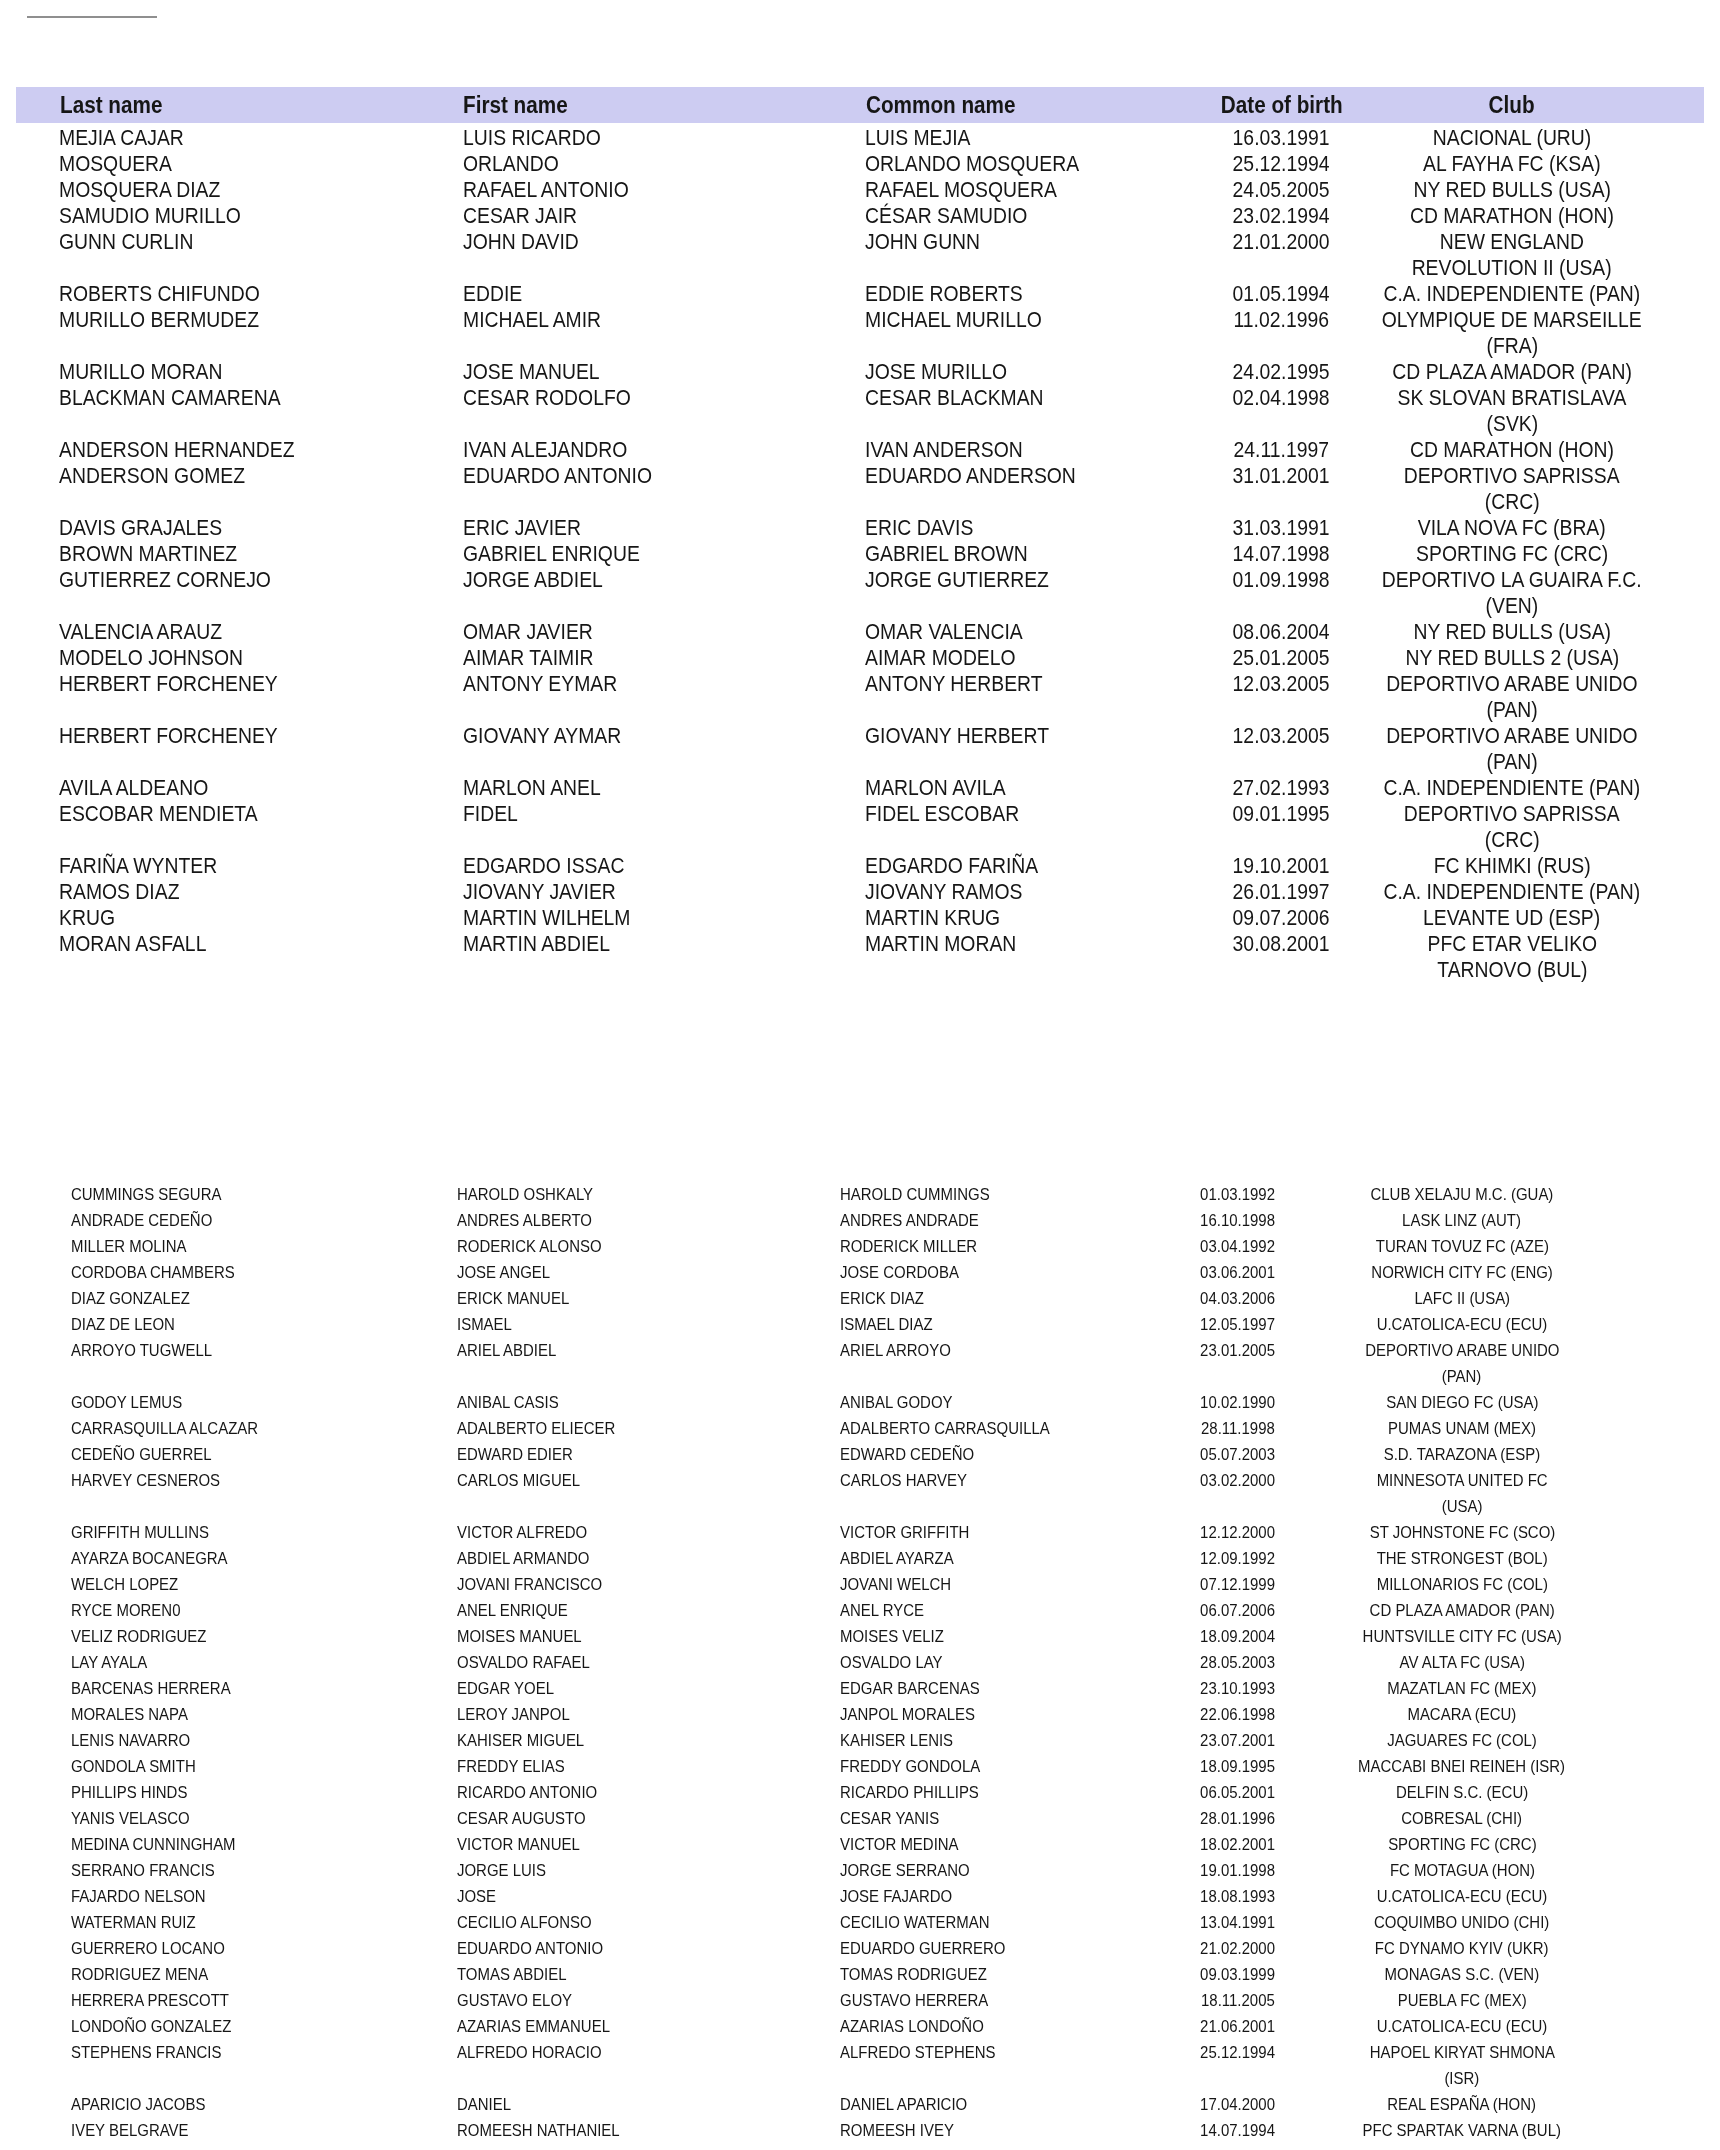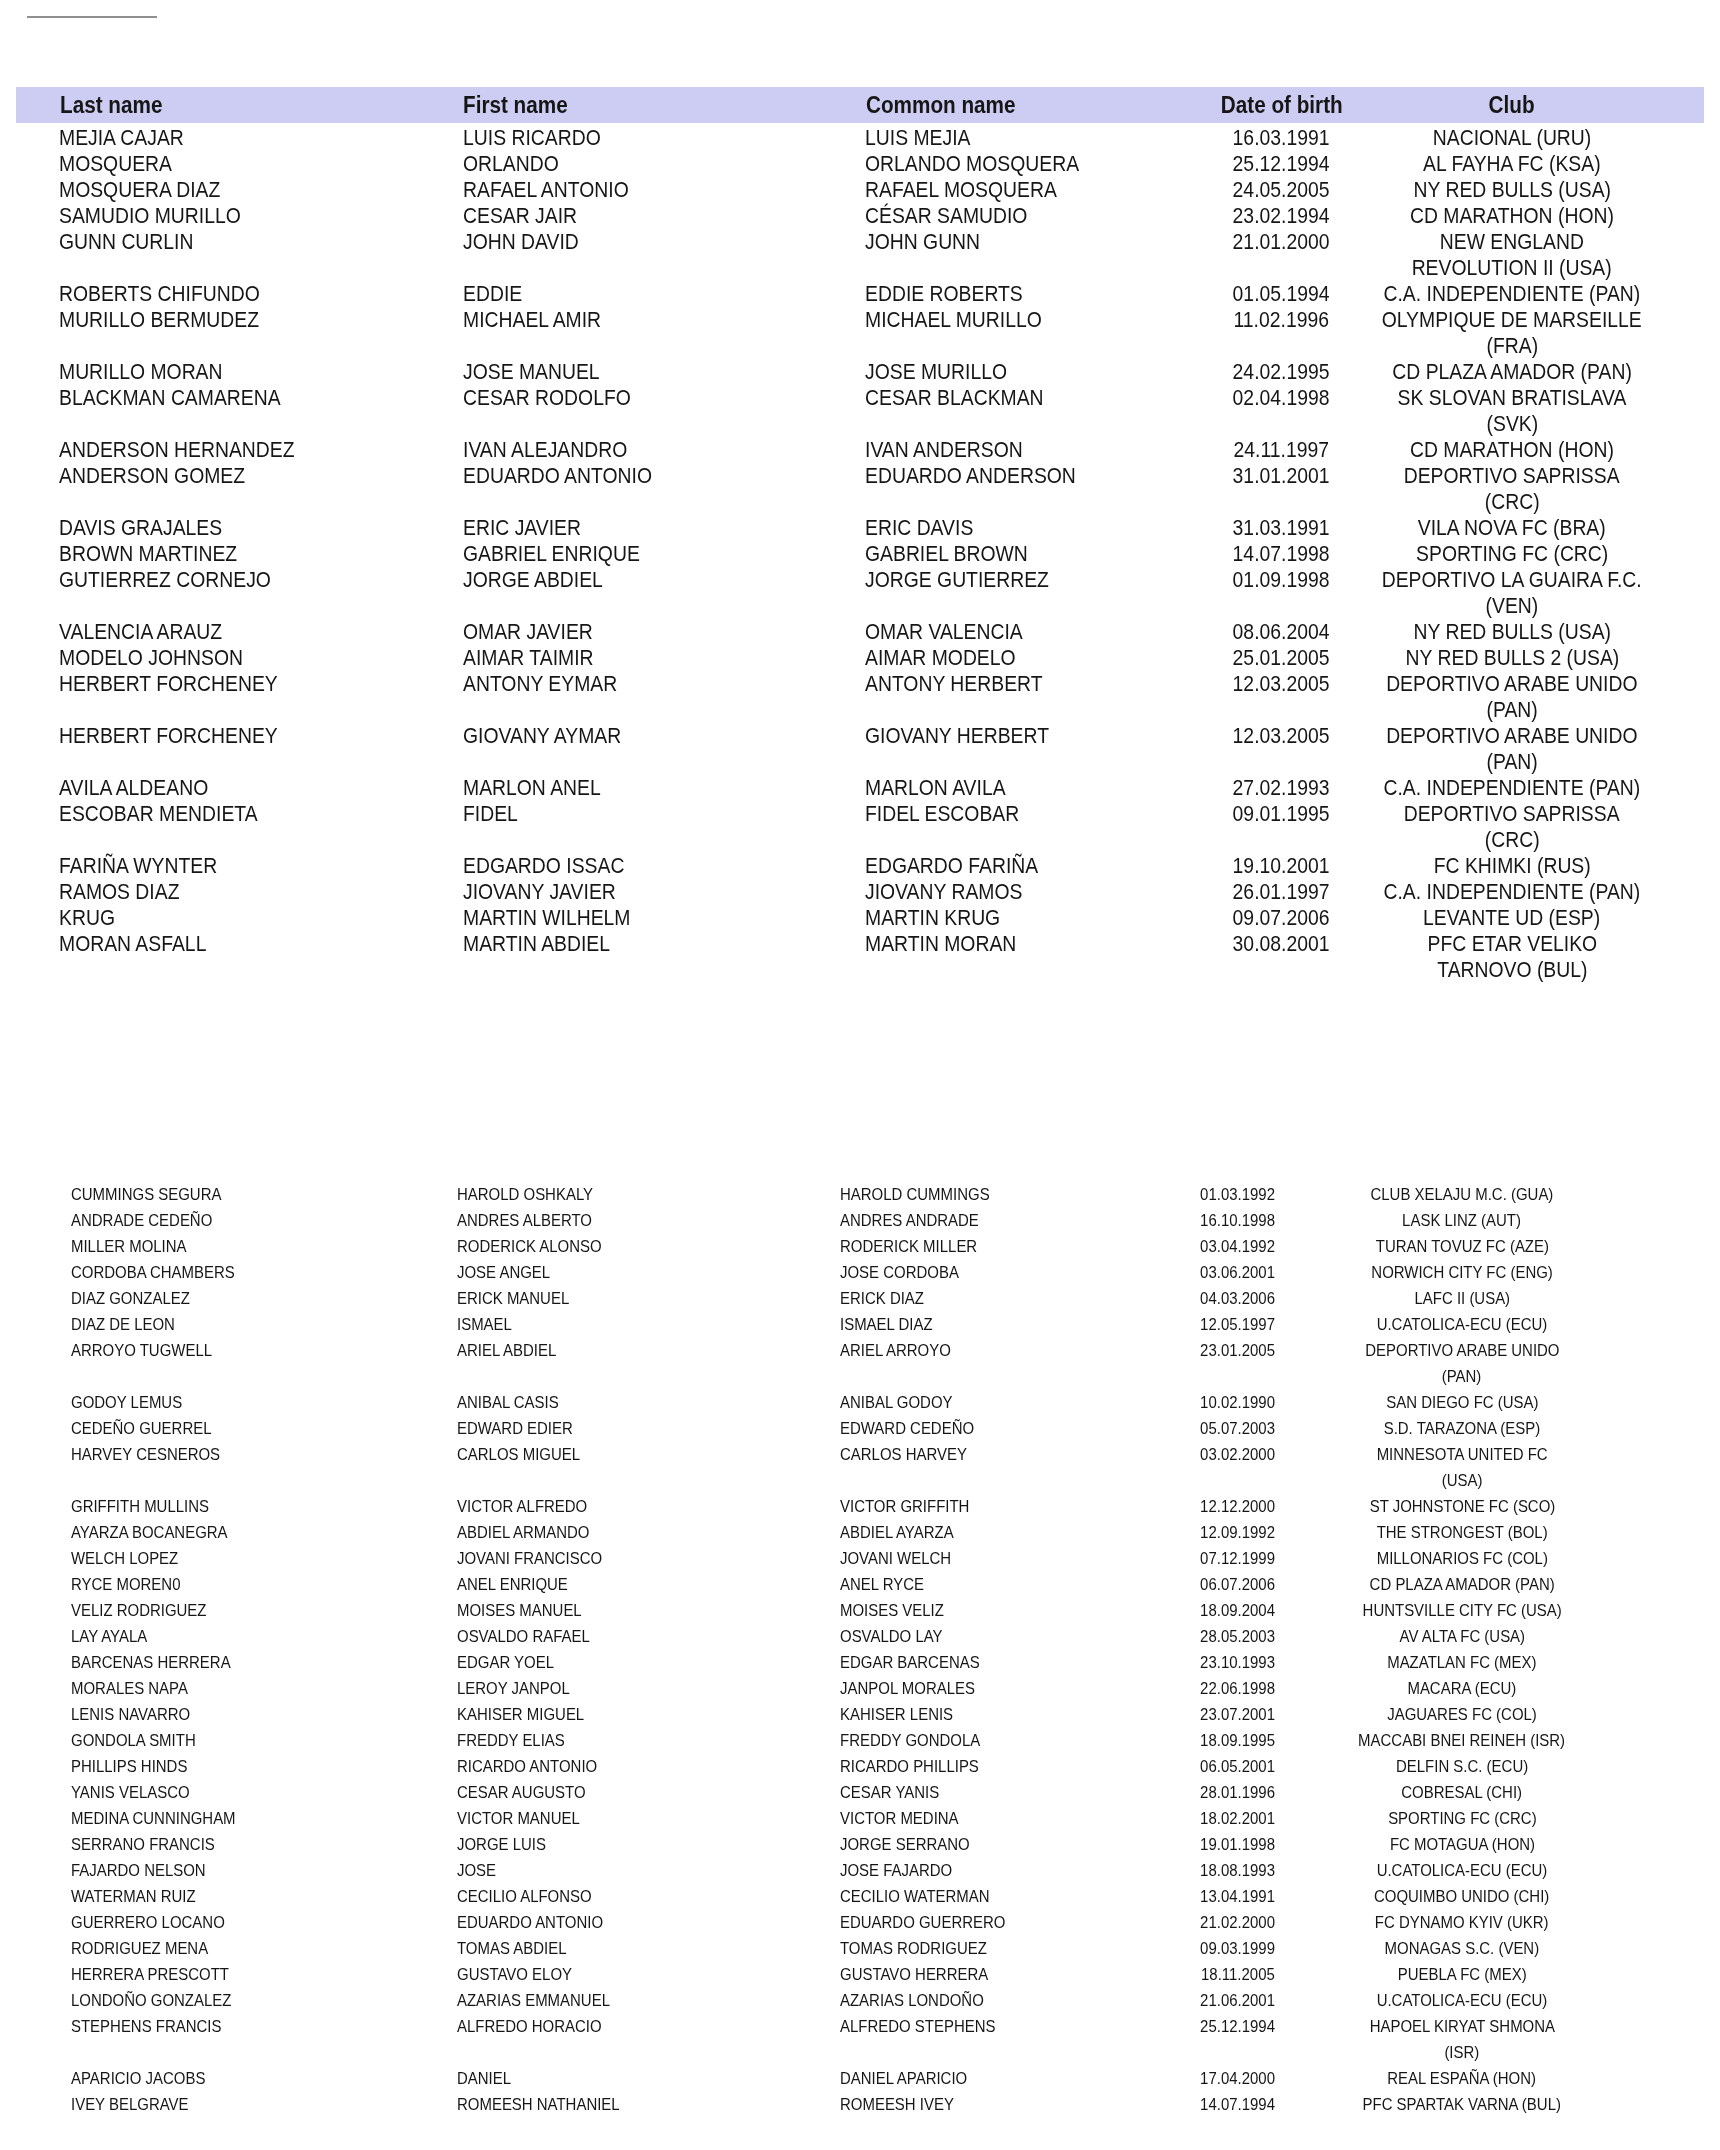--- a/index.html
+++ b/index.html
@@ -683,20 +683,37 @@
         </div>
         <div class="cell c-dob center">
           <span class="tx">10.02.1990</span>
         </div>
         <div class="cell c-club center">
           <span class="tx">SAN DIEGO FC (USA)</span>
         </div>
       </div>
       <div class="line">
         <div class="cell c-last">
+          <span class="tx">CARRASQUILLA ALCAZAR</span>
+        </div>
+        <div class="cell c-first">
+          <span class="tx">ADALBERTO ELIECER</span>
+        </div>
+        <div class="cell c-common">
+          <span class="tx">ADALBERTO CARRASQUILLA</span>
+        </div>
+        <div class="cell c-dob center">
+          <span class="tx">28.11.1998</span>
+        </div>
+        <div class="cell c-club center">
+          <span class="tx">PUMAS UNAM (MEX)</span>
+        </div>
+      </div>
+      <div class="line">
+        <div class="cell c-last">
           <span class="tx">CEDEÑO GUERREL</span>
         </div>
         <div class="cell c-first">
           <span class="tx">EDWARD EDIER</span>
         </div>
         <div class="cell c-common">
           <span class="tx">EDWARD CEDEÑO</span>
         </div>
         <div class="cell c-dob center">
           <span class="tx">05.07.2003</span>

